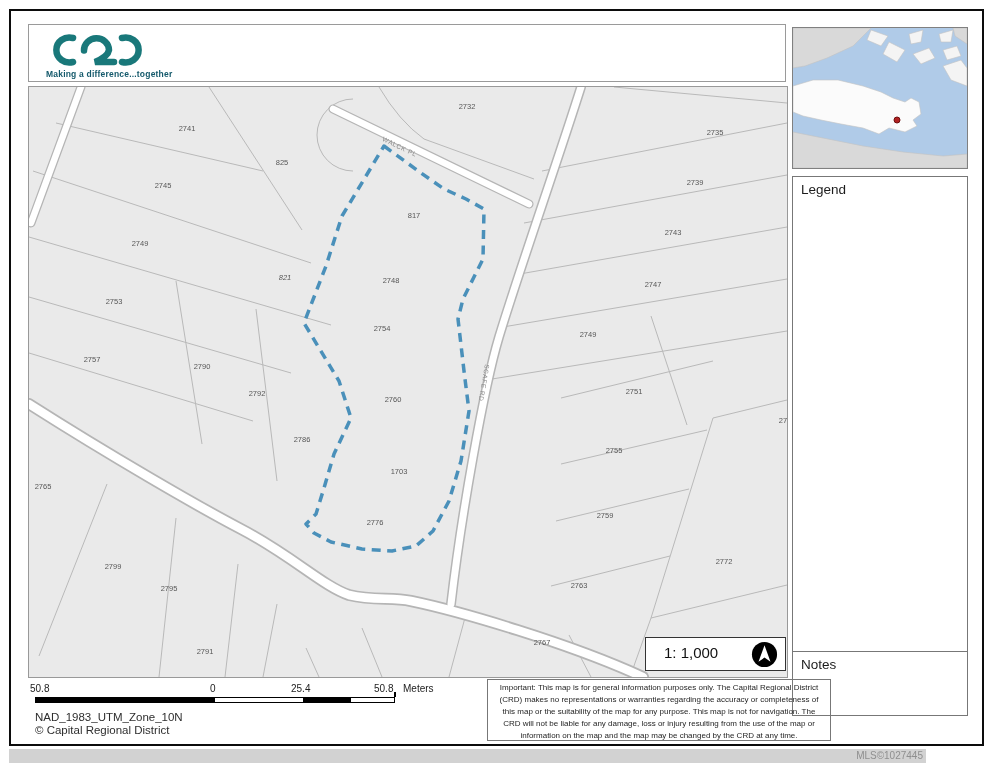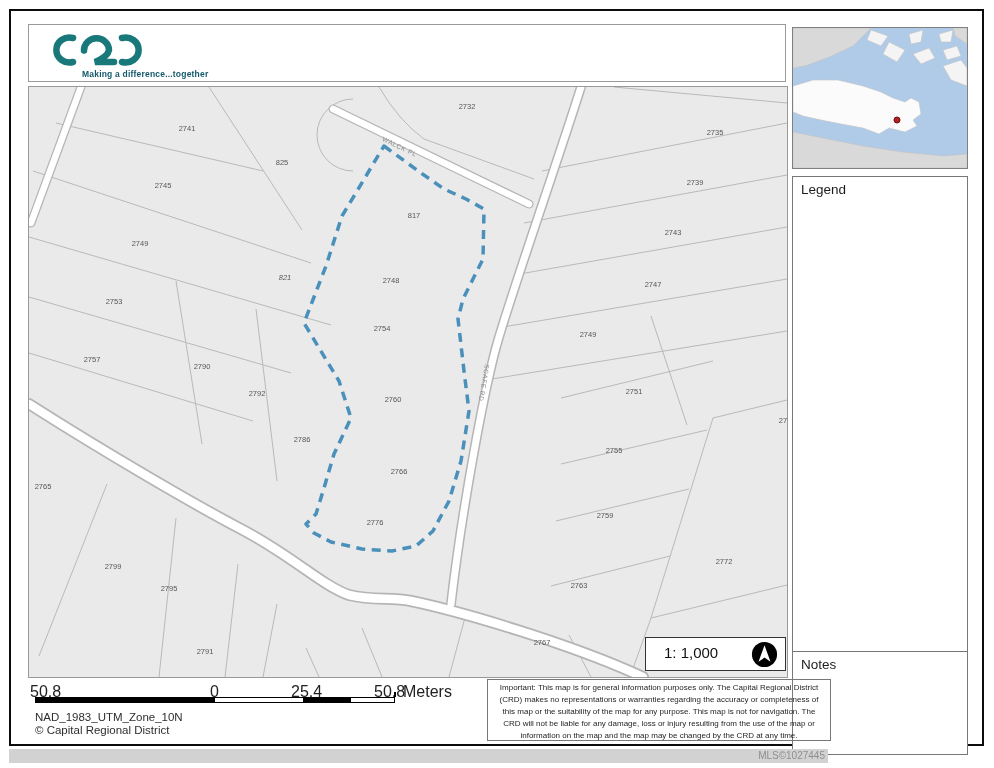--- a/index.html
+++ b/index.html
@@ -4,47 +4,47 @@
 <style>
   html,body{margin:0;padding:0;}
   body{width:994px;height:768px;position:relative;background:#ffffff;
        font-family:"Liberation Sans", sans-serif;overflow:hidden;}
   .abs{position:absolute;}
   
   .outer-border{left:9px;top:9px;width:975px;height:737px;border:2.5px solid #0c0c0c;box-sizing:border-box;background:#fff;}
   
   .header-box{left:28px;top:24px;width:758px;height:58px;border:1px solid #9a9a9a;box-sizing:border-box;background:#fff;}
   .logo-svg{left:14px;top:4px;}
-  .tagline{left:17px;top:44px;font-size:8.5px;font-weight:bold;color:#14596b;letter-spacing:.2px;margin-left:36px;}
+  .tagline{left:17px;top:44px;font-size:8.5px;font-weight:bold;color:#14596b;letter-spacing:.2px;}
   .map-title{left:240px;top:13px;width:195px;text-align:center;font-size:21px;color:#4d4d4d;letter-spacing:.4px;}
   
   .map-frame{left:28px;top:86px;width:758px;height:590px;border:1px solid #999;box-sizing:content-box;background:#eaeaea;overflow:hidden;}
   .plbl{position:absolute;transform:translate(-50%,-50%);font-size:7.5px;color:#575757;white-space:nowrap;}
   .street-label{position:absolute;font-size:6.5px;color:#8d8d8d;letter-spacing:.6px;white-space:nowrap;}
   .street-walck{left:352px;top:56px;transform:rotate(26deg);}
   .street-scafe{left:462px;top:278px;transform:rotate(100deg);transform-origin:left top;}
   
   .inset-box{left:792px;top:27px;width:176px;height:142px;border:1px solid #808080;box-sizing:border-box;background:#b0cbe8;}
   .legend-box{left:792px;top:176px;width:176px;height:512px;border:1px solid #777;box-sizing:border-box;background:#fff;}
-  .notes-box{left:792px;top:651px;width:176px;height:104px;border:1px solid #777;box-sizing:border-box;background:#fff;}
+  .notes-box{left:792px;top:651px;width:176px;height:65px;border:1px solid #777;box-sizing:border-box;background:#fff;}
   .panel-title{position:absolute;left:8px;top:5px;font-size:13.5px;color:#1c1c1c;}
   
   .scale-box{left:645px;top:637px;width:141px;height:34px;border:1.5px solid #333;box-sizing:border-box;background:#fff;}
   .scale-text{position:absolute;left:18px;top:6px;font-size:15px;color:#111;}
   .north-svg{position:absolute;right:6px;top:2px;}
   
-  .sb-label{font-size:16px;color:#222;}
+  .sb-label{font-size:10px;color:#222;}
   .bar-seg{position:absolute;top:697px;height:6px;box-sizing:border-box;}
   .seg-black{background:#000;}
   .seg-white{background:#fff;border:1px solid #000;}
   .proj{left:35px;top:711px;font-size:11.5px;color:#2e2e2e;}
   .copyright{left:35px;top:724px;font-size:11.5px;color:#2e2e2e;}
   .disclaimer{left:487px;top:679px;width:344px;height:62px;border:1px solid #777;box-sizing:border-box;
               font-size:8px;line-height:1.5;color:#1f1f1f;text-align:center;padding:2px 5px;}
-  .mls-strip{left:9px;top:749px;width:819px;height:14px;background:#d2d2d2;}
+  .mls-strip{left:9px;top:749px;width:917px;height:14px;background:#d2d2d2;}
   .mls-text{position:absolute;right:3px;top:1px;font-size:10px;color:#8f8f8f;}
 </style>
 </head>
 <body>
 
 <div class="abs outer-border"></div>
 
 <div class="abs header-box">
   <svg class="abs logo-svg" width="110" height="42" viewBox="0 0 110 42">
     <g fill="none" stroke="#19787a" stroke-width="6.5" stroke-linecap="round">
@@ -135,21 +135,21 @@
       <span class="plbl" style="left: 353px; top: 241px;">2754</span>
       <span class="plbl" style="left: 559px; top: 247px;">2749</span>
       <span class="plbl" style="left: 63px; top: 272px; text-align: center;">2757</span>
       <span class="plbl" style="left: 173px; top: 279px;">2790</span>
       <span class="plbl" style="left: 605px; top: 304px;">2751</span>
       <span class="plbl" style="left: 228px; top: 306px;">2792</span>
       <span class="plbl" style="left: 364px; top: 312px;">2760</span>
       <span class="plbl" style="left: 756px; top: 333px;">277</span>
       <span class="plbl" style="left: 273px; top: 352px;">2786</span>
       <span class="plbl" style="left: 585px; top: 363px;">2755</span>
-      <span class="plbl" style="left: 370px; top: 384px;">2766</span>
+      <span class="plbl" style="left: 370px; top: 384px;">1703</span>
       <span class="plbl" style="left: 14px; top: 399px;">2765</span>
       <span class="plbl" style="left: 576px; top: 428px;">2759</span>
       <span class="plbl" style="left: 346px; top: 435px;">2776</span>
       <span class="plbl" style="left: 695px; top: 474px;">2772</span>
       <span class="plbl" style="left: 84px; top: 479px;">2799</span>
       <span class="plbl" style="left: 550px; top: 498px;">2763</span>
       <span class="plbl" style="left: 140px; top: 501px;">2795</span>
       <span class="plbl" style="left: 513px; top: 555px;">2767</span>
       <span class="plbl" style="left: 176px; top: 564px;">2791</span>
     </div>

